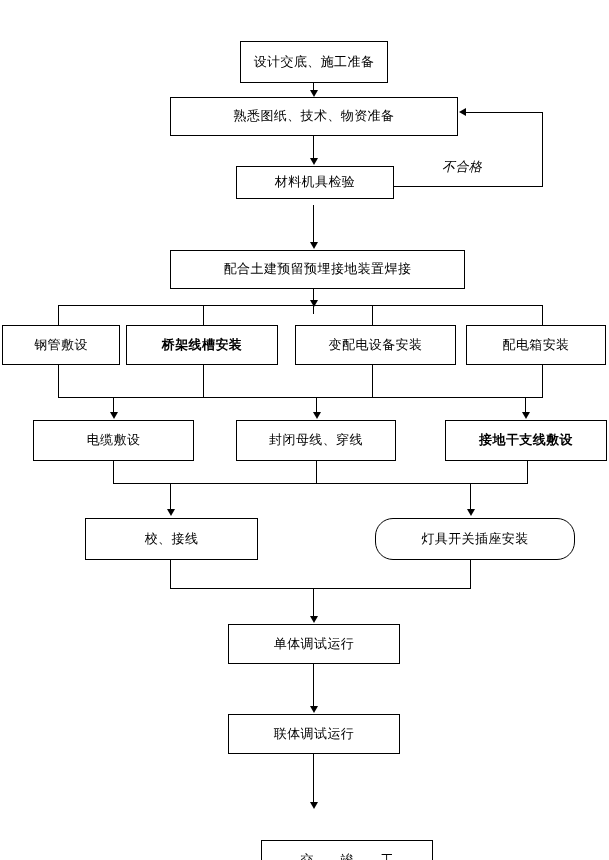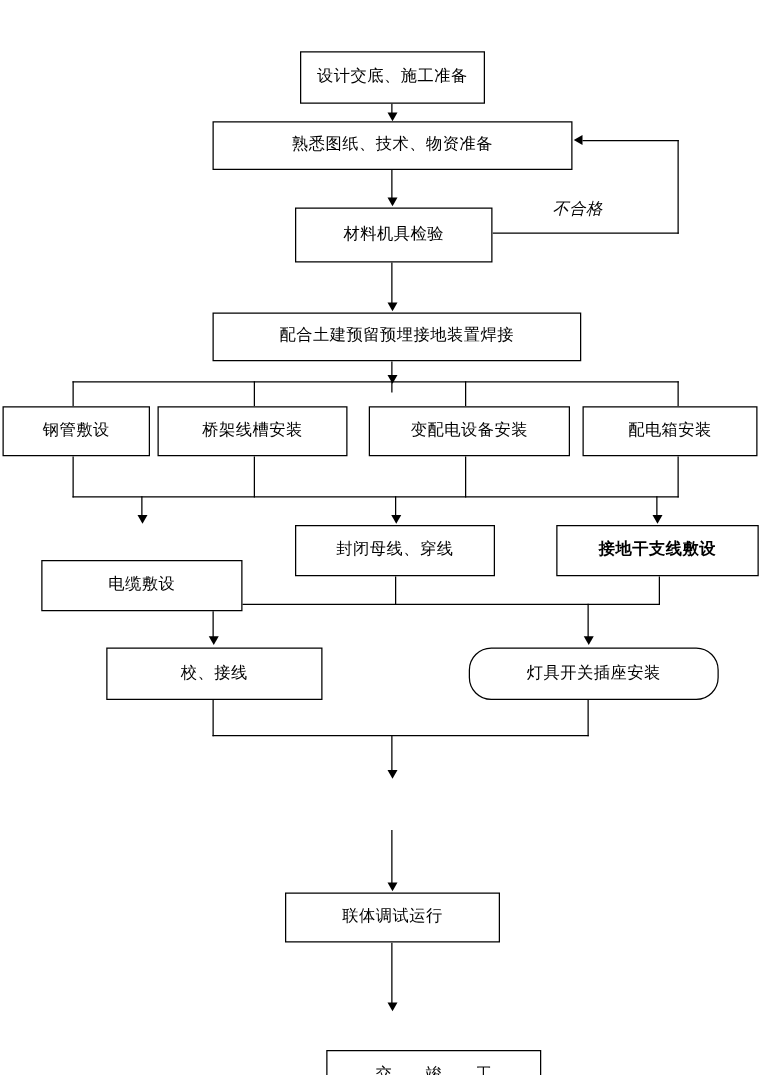--- a/index.html
+++ b/index.html
@@ -73,42 +73,43 @@
 </style>
 </head>
 <body>
 
 <div id="flowchart">
 
   <div class="node" style="left:240px; top:16px; width:148px; height:42px;margin-top:25px;">设计交底、施工准备</div>
 
   <div class="node" style="left:170px; top:97px; width:288px; height:39px;">熟悉图纸、技术、物资准备</div>
 
-  <div class="node" style="left:236px; top:166px; width:158px; height:44px;">材料机具检验</div>
+  <div class="node" style="left:236px; top:166px; width:158px; height:33px;">材料机具检验</div>
 
   <div class="node" style="left:170px; top:250px; width:295px; height:39px;">配合土建预留预埋接地装置焊接</div>
 
   <div class="node" style="left:2px; top:325px; width:118px; height:40px;">钢管敷设</div>
 
-  <div class="node" style="left:126px; top:325px; width:152px; height:40px;">桥架线槽安装</div>
+  <div class="node" style="left:126px; top:325px; width:152px; height:40px;font-weight:bold;">桥架线槽安装</div>
 
   <div class="node" style="left:295px; top:325px; width:161px; height:40px;">变配电设备安装</div>
 
   <div class="node" style="left:466px; top:325px; width:140px; height:40px;">配电箱安装</div>
 
-  <div class="node" style="left:33px; top:420px; width:161px; height:41px;margin-top:28px;">电缆敷设</div>
+  <div class="node" style="left:33px; top:420px; width:161px; height:41px;">电缆敷设</div>
 
   <div class="node" style="left:236px; top:420px; width:160px; height:41px;text-align:center;">封闭母线、穿线</div>
 
   <div class="node" style="left:445px; top:420px; width:162px; height:41px;font-weight:bold;">接地干支线敷设</div>
 
   <div class="node" style="left:85px; top:518px; width:173px; height:42px;">校、接线</div>
 
   <div class="node" style="left:375px; top:518px; width:200px; height:42px;border-radius:18px;">灯具开关插座安装</div>
 
+  <div class="node" style="left:228px; top:624px; width:172px; height:40px;">单体调试运行</div>
 
   <div class="node" style="left:228px; top:714px; width:172px; height:40px;">联体调试运行</div>
 
   <div class="node wide-letter" style="left:228px; top:840px; width:172px; height:40px;margin-left:33px;">交　竣　工</div>
 
   <div class="edge v" style="left:313px; top:58px; height:34px;"></div>
   <div class="arrow" style="left:310px; top:90px;"></div>
 
   <div class="edge v" style="left:313px; top:136px; height:23px;"></div>
   <div class="arrow" style="left:310px; top:158px;"></div>

